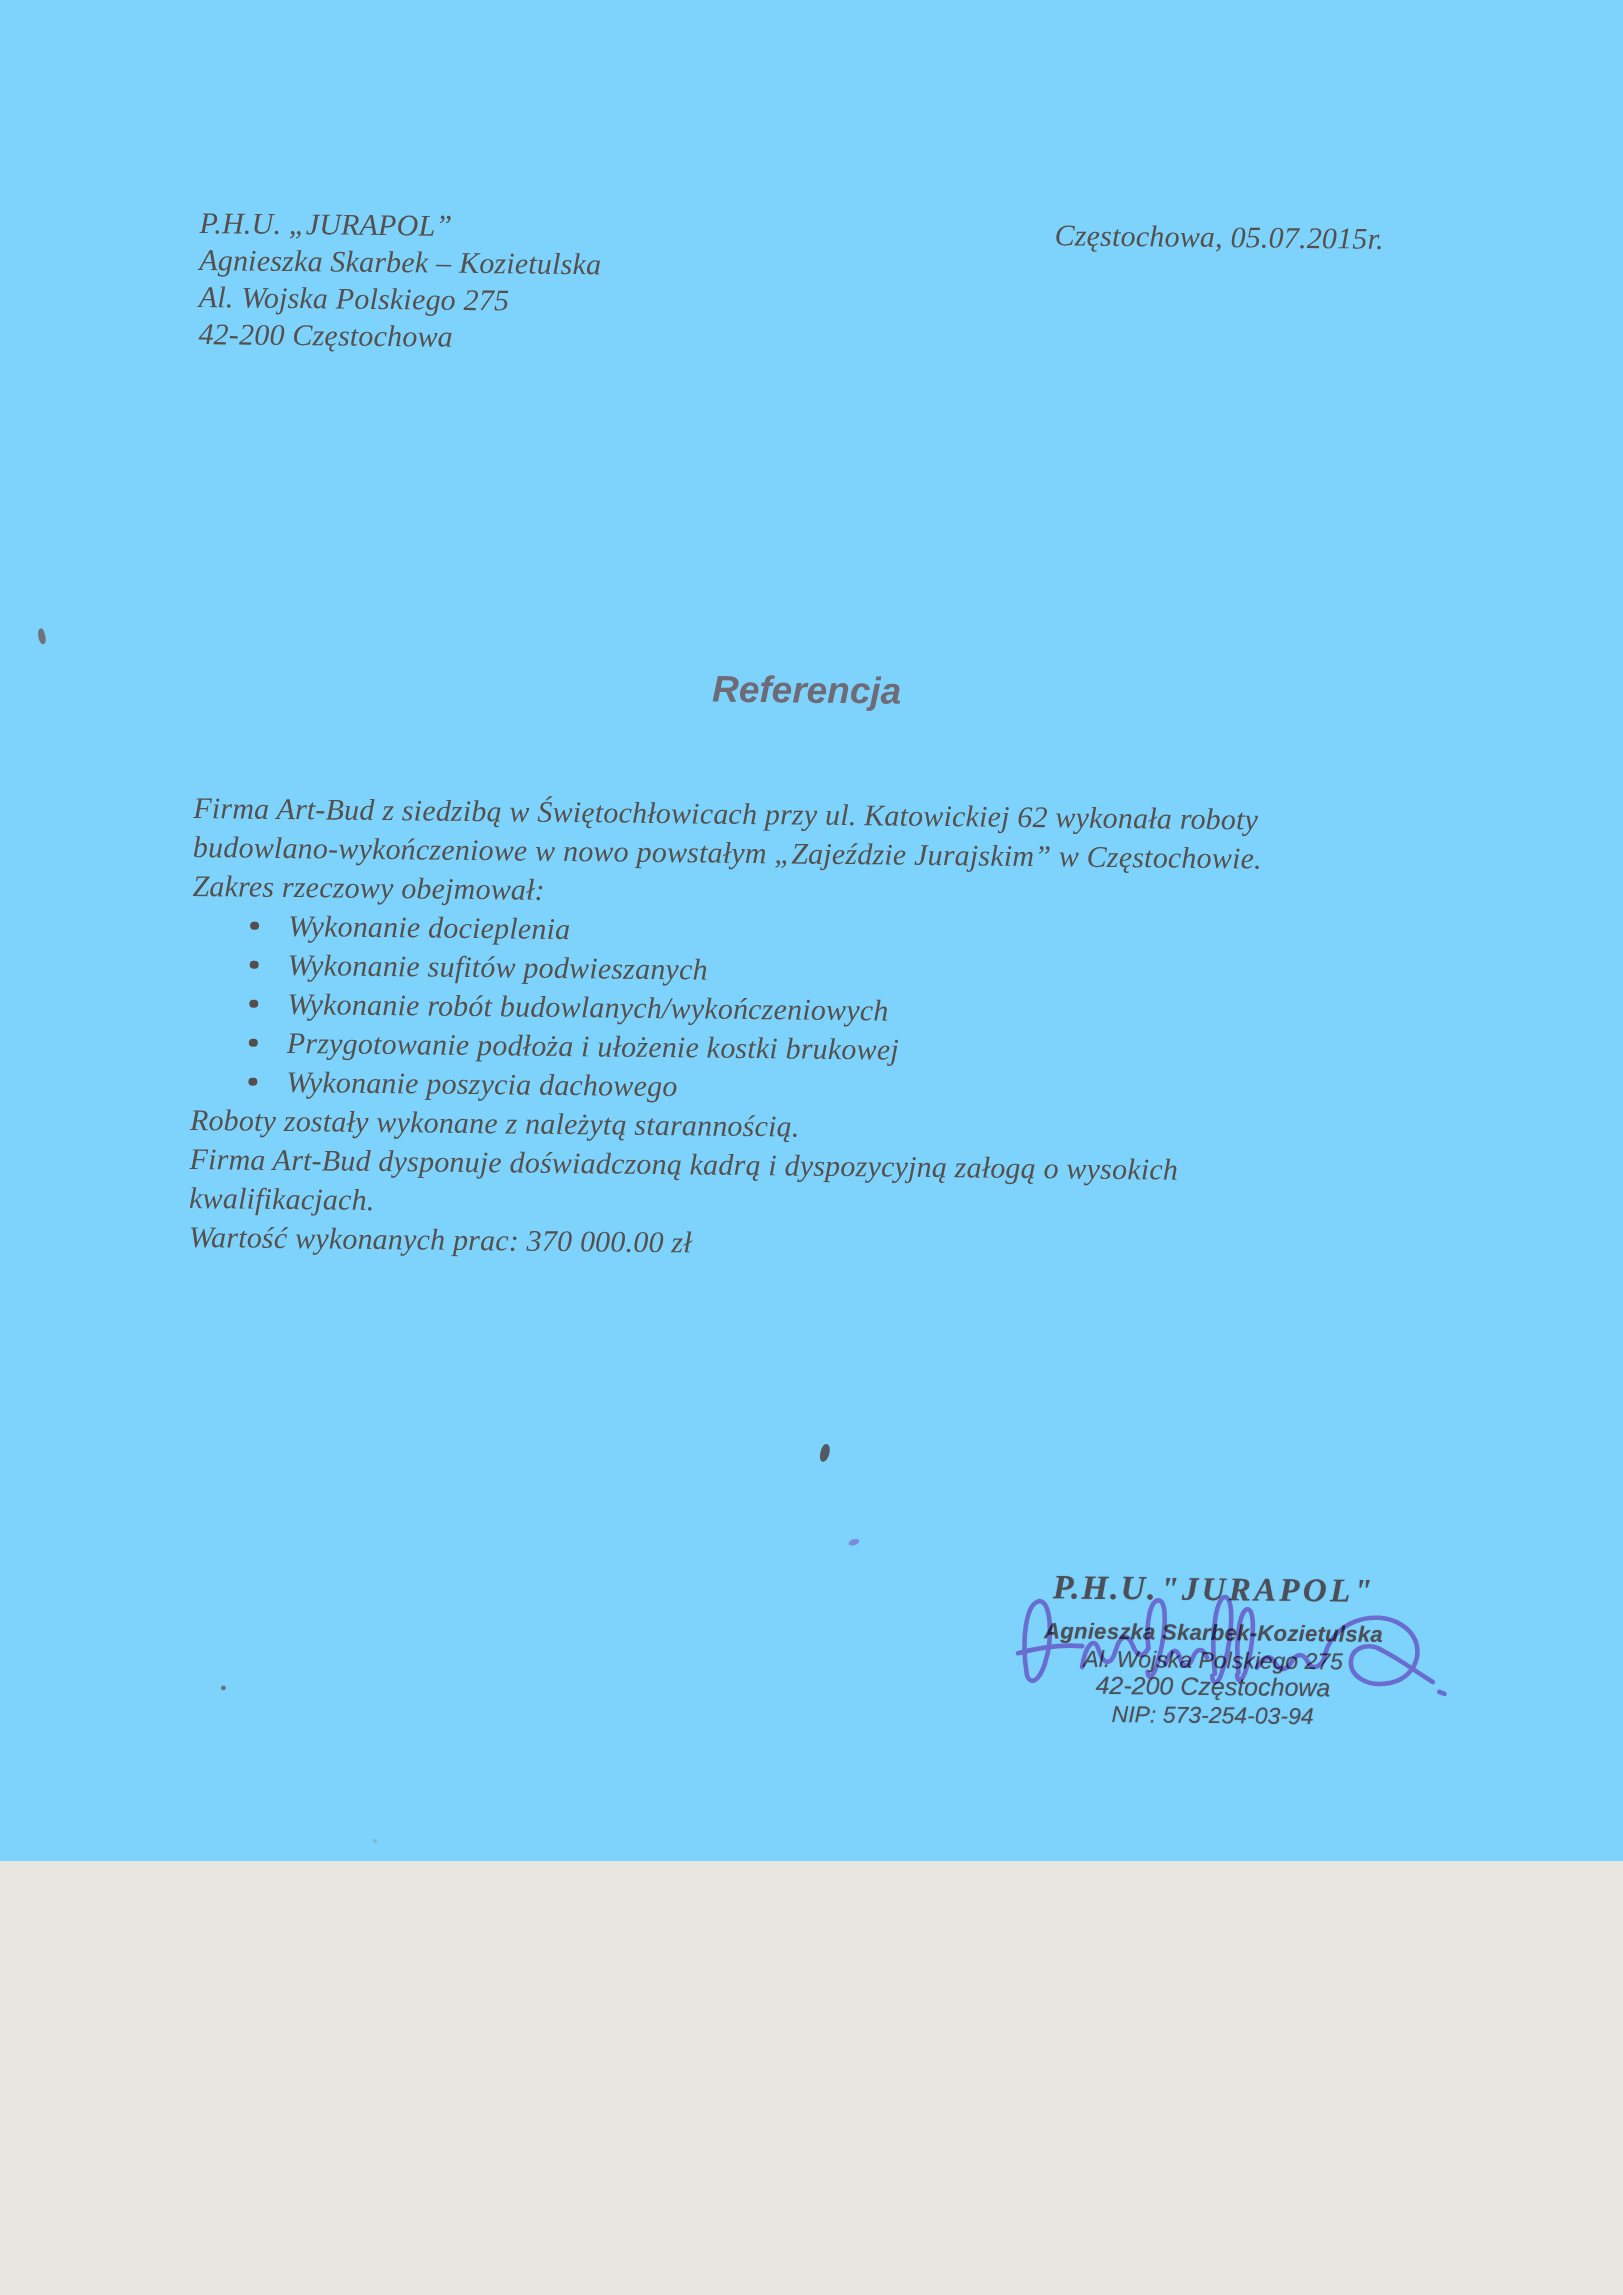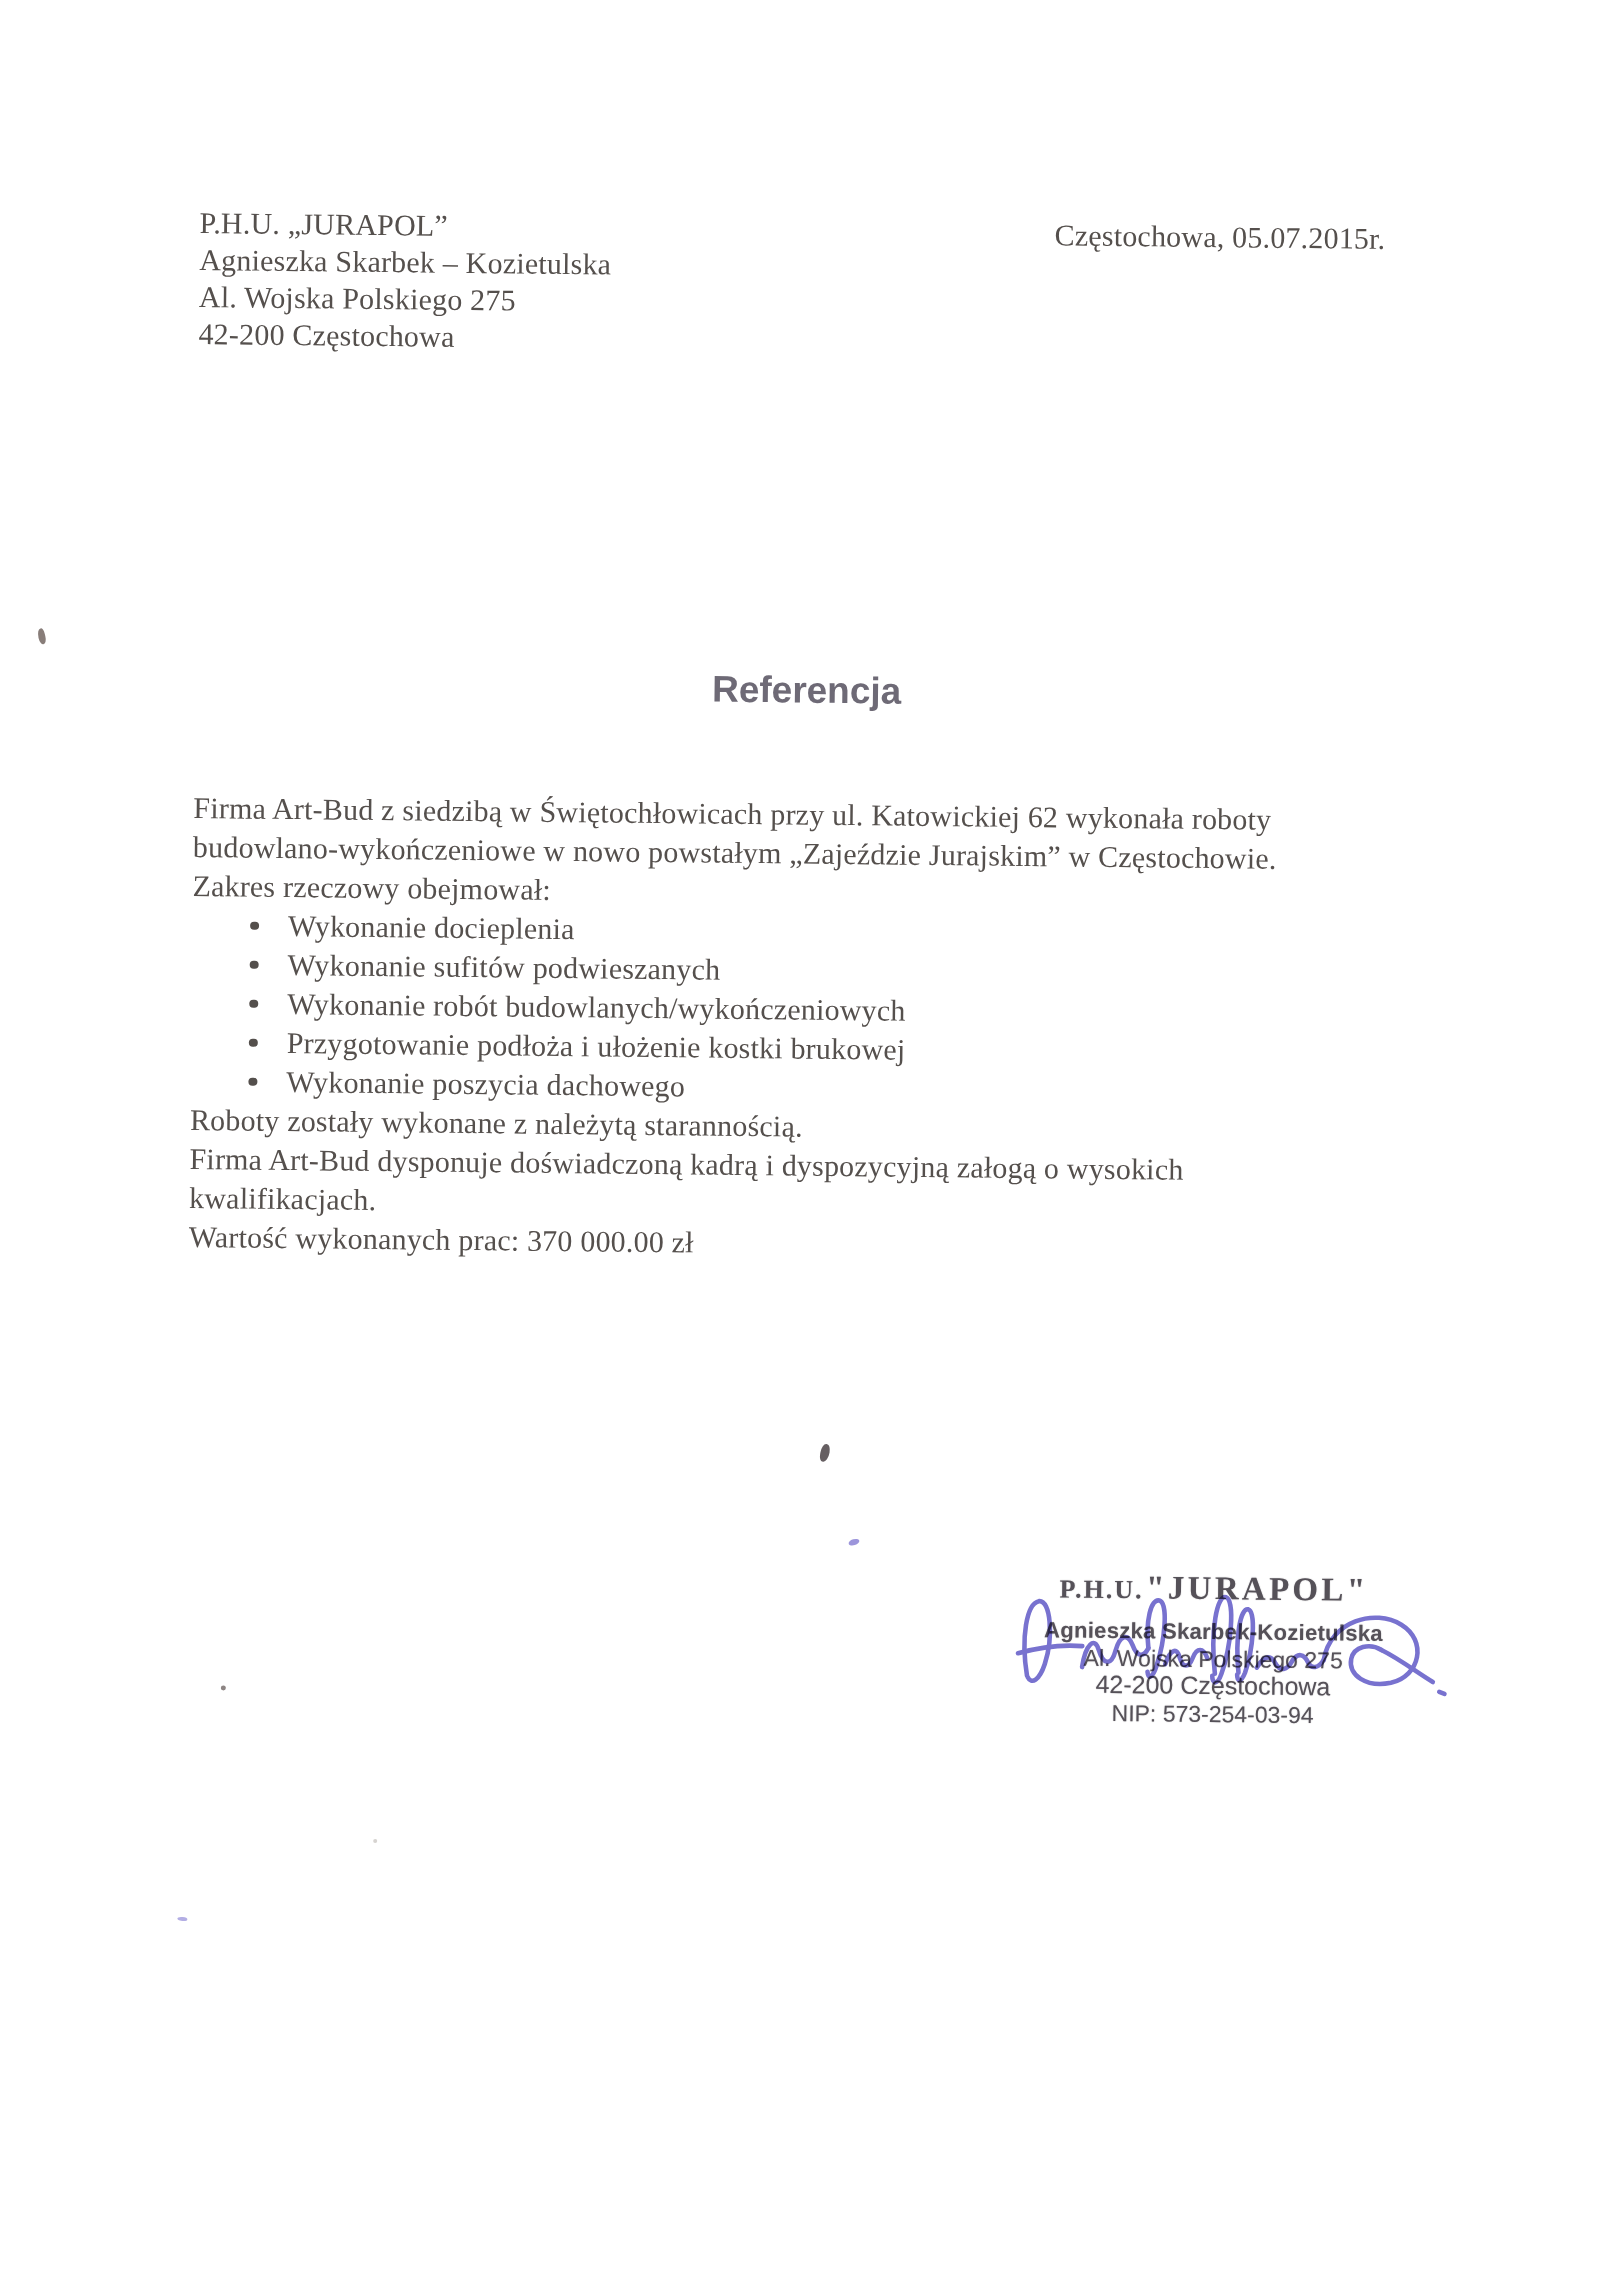--- a/index.html
+++ b/index.html
@@ -1,19 +1,20 @@
 <!DOCTYPE html>
 <html style="font-size:10.5px"><head>
 <meta charset="utf-8">
 <style>
   html,body { margin:0; padding:0; background:#e8e6e1; }
   .page {
-    position:relative; width:1624px; height:2295px;
-    background:#ffffff; overflow:hidden;
+    position:relative; width:1624px; height:1861px;
+    background:#7dd3fc; overflow:hidden;
     font-family:"Liberation Serif", serif;
+    font-style:italic;
   }
   .sheet { position:absolute; inset:0; transform:rotate(0.62deg); transform-origin:196px 196px; }
 
   .sender {
     position:absolute; left:200px; top:204px;
     font-size:30px; line-height:37px; color:#55504d; letter-spacing:0.2px;
     white-space:nowrap;
   }
   .dateline {
     position:absolute; left:1055px; top:207px;
@@ -36,21 +37,21 @@
     flex:none; width:8.5px; height:8.5px; border-radius:50%;
     background:#544f4c; margin:15.7px 29.5px 0 58px;
   }
 
   .stamp {
     position:absolute; left:1039px; top:1559px; width:380px;
     text-align:center; color:#49444c; opacity:0.93;
     text-shadow:0 0 1.3px rgba(73,68,76,0.40);
   }
   .stamp-line1 { font-family:"Liberation Serif", serif; font-weight:bold; white-space:nowrap; line-height:37px; }
-  .stamp-phu  { font-size:26px; letter-spacing:2px; }
+  .stamp-phu  { font-size:34px; letter-spacing:2px; }
   .stamp-name { font-size:33px; letter-spacing:3.3px; }
   .stamp-l2 { font-family:"Liberation Sans", sans-serif; font-weight:bold; font-size:22px; line-height:29px; letter-spacing:0.3px; margin-top:2.6px; white-space:nowrap; }
   .stamp-l3 { font-family:"Liberation Sans", sans-serif; font-size:23px; line-height:26px; white-space:nowrap; }
   .stamp-l4 { font-family:"Liberation Sans", sans-serif; font-size:25px; line-height:27.5px; white-space:nowrap; }
   .stamp-l5 { font-family:"Liberation Sans", sans-serif; font-size:23px; line-height:30px; white-space:nowrap; }
 
   .signature {
     position:absolute; left:1022px; top:1563px; width:453px; height:141px;
     mix-blend-mode:multiply;
   }

